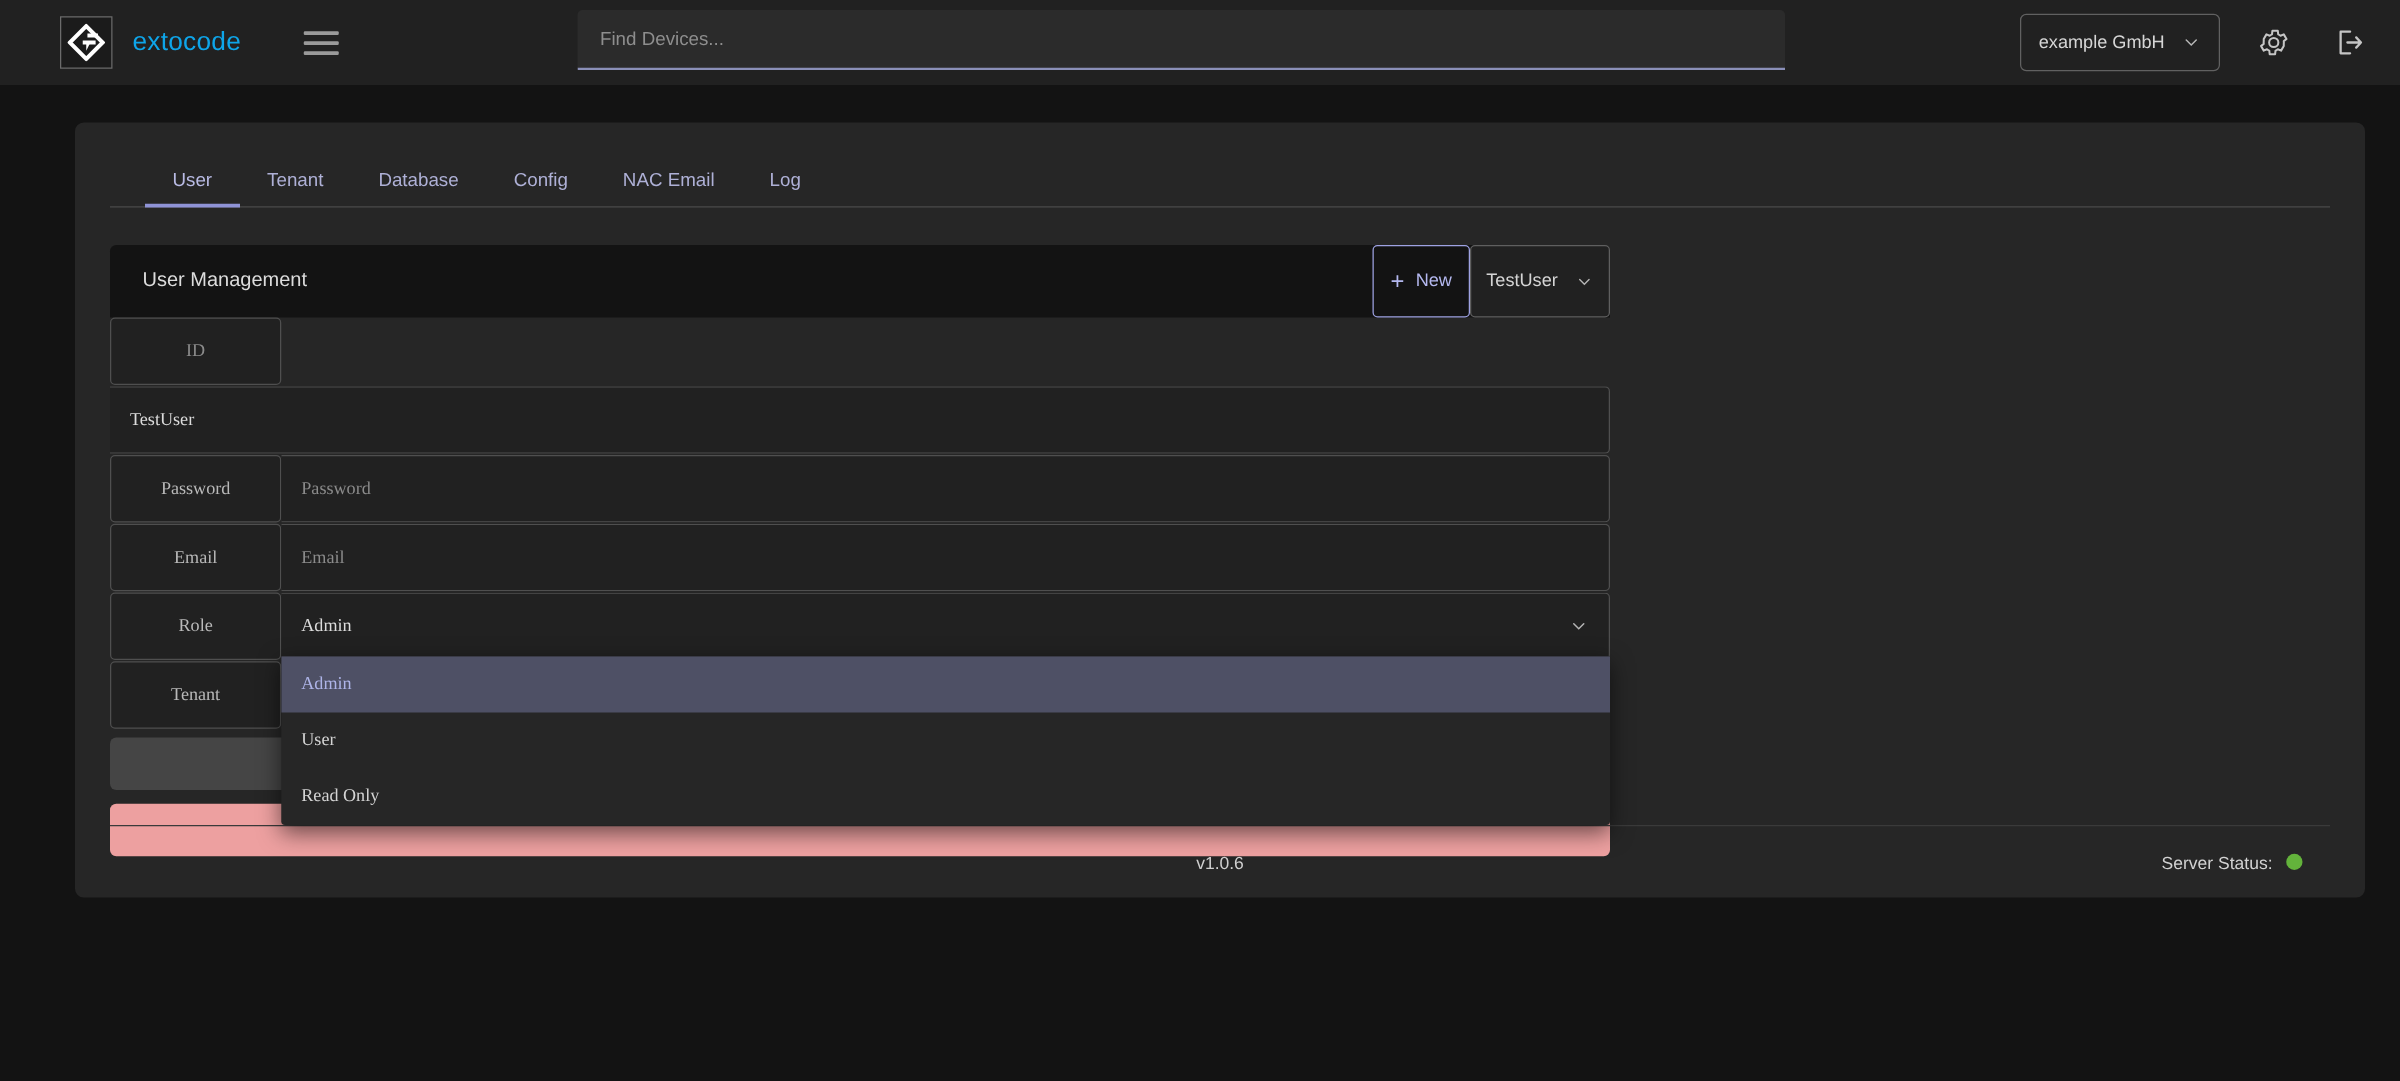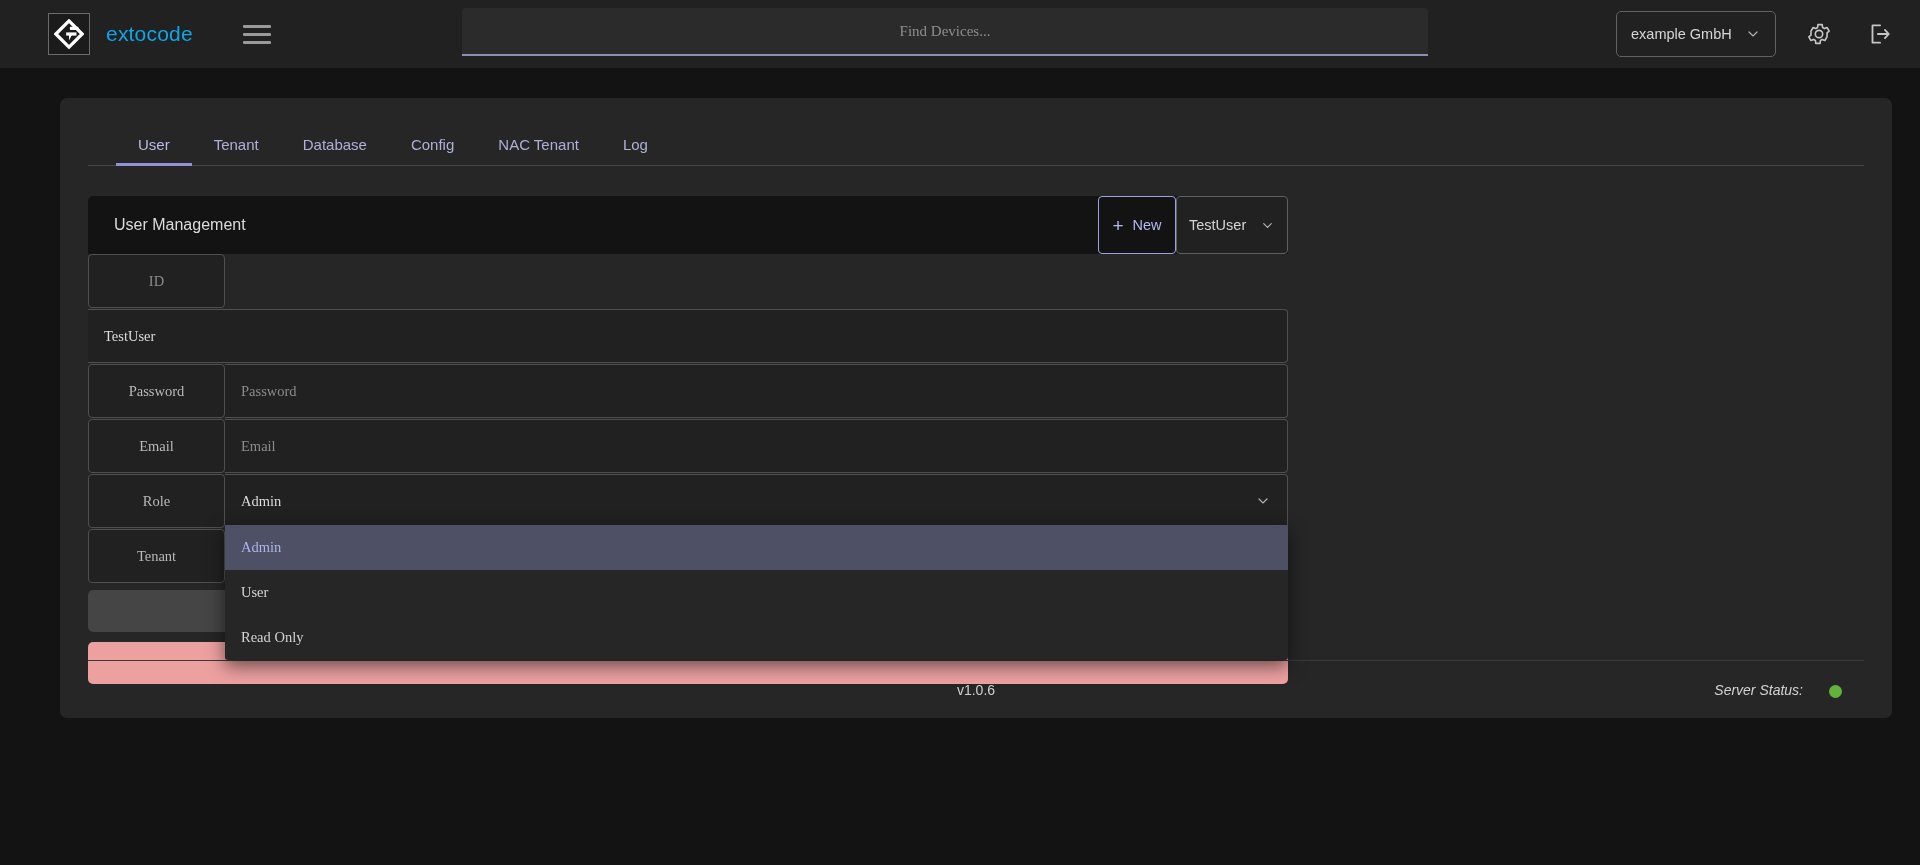--- a/index.html
+++ b/index.html
@@ -52,24 +52,23 @@
   }
   .search-input {
     width: 100%;
     height: 48px;
     background: #2b2b2b;
     border: none;
     border-bottom: 2px solid #8a8fb8;
     border-radius: 4px 4px 0 0;
     color: #d8d8d8;
     font-size: 15px;
-    font-family: Liberation Serif, serif;
+    font-family: Liberation Sans, sans-serif;
     padding: 0 18px;
     outline: none;
-    text-align: center;
   }
   .search-input::placeholder { color: #8e8e8e; }
 
   .header-right {
     margin-left: auto;
     display: flex;
     align-items: center;
     gap: 26px;
   }
   .tenant-select {
@@ -244,23 +243,22 @@
     bottom: 0;
     height: 58px;
     border-top: 1px solid #3a3a3a;
     display: flex; align-items: center; justify-content: center;
     color: #cfcfcf;
     font-size: 14px;
   }
   .footer .version { position: absolute; left: 50%; transform: translateX(-50%); }
   .footer .status {
     position: absolute; right: 22px;
-    display: flex; align-items: flex-end; gap: 26px;
+    display: flex; align-items: center; gap: 11px;
     color: #d2d2d2;
-    font-style: italic;
   }
   .dot { width: 13px; height: 13px; border-radius: 50%; background: #63b33b; display: inline-block; }
 </style>
 </head>
 <body>
 
 <div class="header">
   <div class="brand">
     <div class="logo-box">
       <svg width="30" height="30" viewBox="0 0 32 32">
@@ -306,21 +304,21 @@
 </div>
 
 <div class="page">
   <div class="card">
 
     <div class="tabs">
       <div class="tab active"><span>User</span></div>
       <div class="tab"><span>Tenant</span></div>
       <div class="tab"><span>Database</span></div>
       <div class="tab"><span>Config</span></div>
-      <div class="tab"><span>NAC Tenant</span></div>
+      <div class="tab"><span>NAC Email</span></div>
       <div class="tab"><span>Log</span></div>
     </div>
 
     <div class="panel">
 
       <div class="panel-head">
         <div class="panel-title">User Management</div>
         <div class="head-actions">
           <div class="btn-new">
             <span class="plus">+</span>

